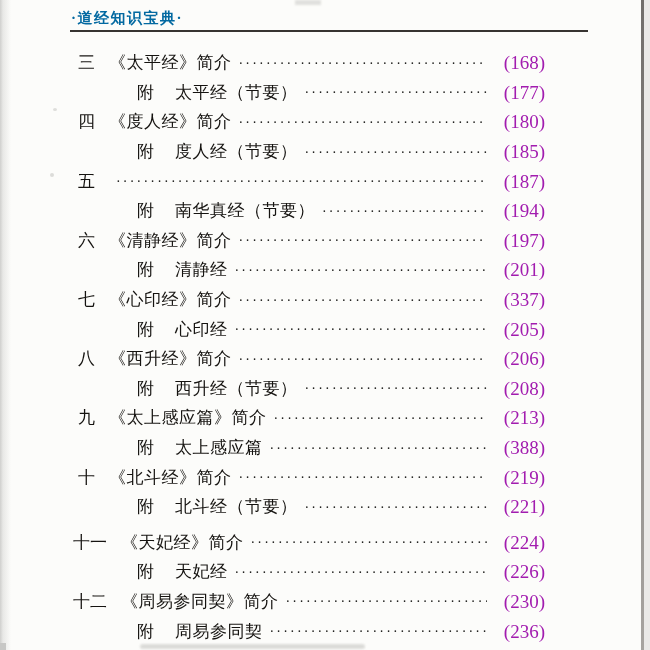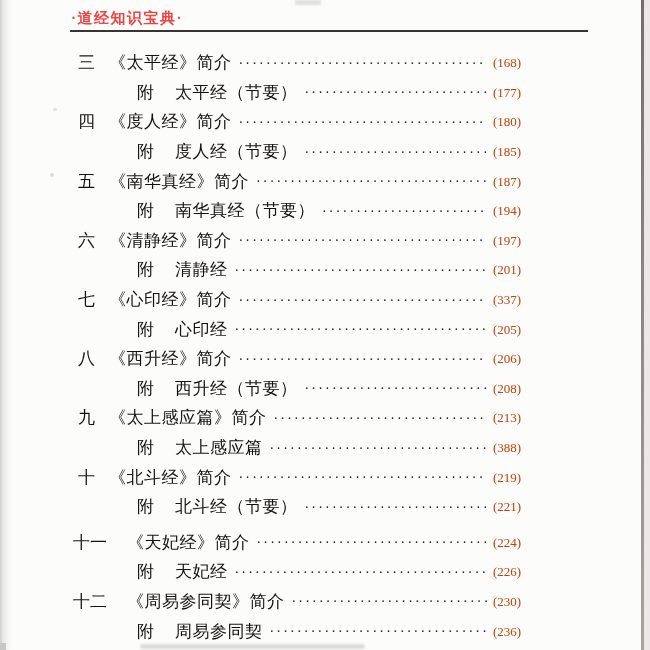--- a/index.html
+++ b/index.html
@@ -16,38 +16,38 @@
   .edge-right-strip{position:absolute;left:644px;top:0;width:6px;height:650px;background:#eae9e7;}
   .bottom-smudge{position:absolute;left:140px;top:644px;width:225px;height:5px;
     background:#d6d6d3;border-radius:3px;filter:blur(1px);opacity:.85;}
   .bottom-left-block{position:absolute;left:0;top:643px;width:6px;height:7px;background:#c7c7c5;}
   .top-smudge{position:absolute;left:295px;top:0;width:26px;height:5px;background:#e0e0dd;filter:blur(1px);}
   .speck1{position:absolute;left:53px;top:108px;width:4px;height:3px;background:#dededb;border-radius:50%;}
   .speck2{position:absolute;left:50px;top:173px;width:4px;height:4px;background:#dcdcd9;border-radius:50%;}
 
   
   .running-head{position:absolute;left:71px;top:9px;font-size:15px;
-    letter-spacing:1.5px;font-weight:bold;color:#ef4444;white-space:nowrap;}
+    letter-spacing:1.5px;font-weight:bold;color:#0369a1;white-space:nowrap;}
   .head-rule{position:absolute;left:70px;top:30px;width:518px;height:2px;background:#373431;}
 
   
   .toc{position:absolute;left:0;top:48px;width:650px;}
   .row{display:flex;align-items:center;height:29.6px;padding-right:105px;
     font-size:17px;line-height:1;}
   .row.main{padding-left:78px;}
   .row.main .num{flex:0 0 auto;margin-right:12px;letter-spacing:2px;}
   .row.wide{padding-left:73px;}
-  .row.wide .num{margin-right:20px;letter-spacing:0;}
+  .row.wide .num{margin-right:14px;letter-spacing:0;}
   .row.sub{padding-left:137px;}
   .row.sub .num{flex:0 0 auto;margin-right:21px;}
   .row.gap{margin-top:6px;}
   .ttl{flex:0 0 auto;white-space:nowrap;letter-spacing:0.5px;}
   .leader{flex:1 1 auto;overflow:hidden;white-space:nowrap;
     margin:2px 6px 0 7px;font-size:14px;letter-spacing:2.2px;color:#1b1b19;}
-  .pg{flex:0 0 52px;text-align:left;font-size:13px;white-space:nowrap;color:#c2410c;}
+  .pg{flex:0 0 52px;text-align:right;font-size:19px;white-space:nowrap;color:#a21caf;}
 </style>
 </head>
 <body>
 
 <div class="edge-left"></div>
 <div class="edge-right-line"></div>
 <div class="edge-right-strip"></div>
 <div class="bottom-smudge"></div>
 <div class="bottom-left-block"></div>
 <div class="top-smudge"></div>
@@ -80,21 +80,20 @@
   </div>
   <div class="row sub">
     <span class="num">附</span>
     <span class="ttl">度人经（节要）</span>
     <span class="leader">····························································</span>
     <span class="pg">(185)</span>
   </div>
 
   <div class="row main">
     <span class="num">五</span>
-    <span class="ttl">《南华真经》简介</span>
     <span class="leader">····························································</span>
     <span class="pg">(187)</span>
   </div>
   <div class="row sub">
     <span class="num">附</span>
     <span class="ttl">南华真经（节要）</span>
     <span class="leader">····························································</span>
     <span class="pg">(194)</span>
   </div>
 

